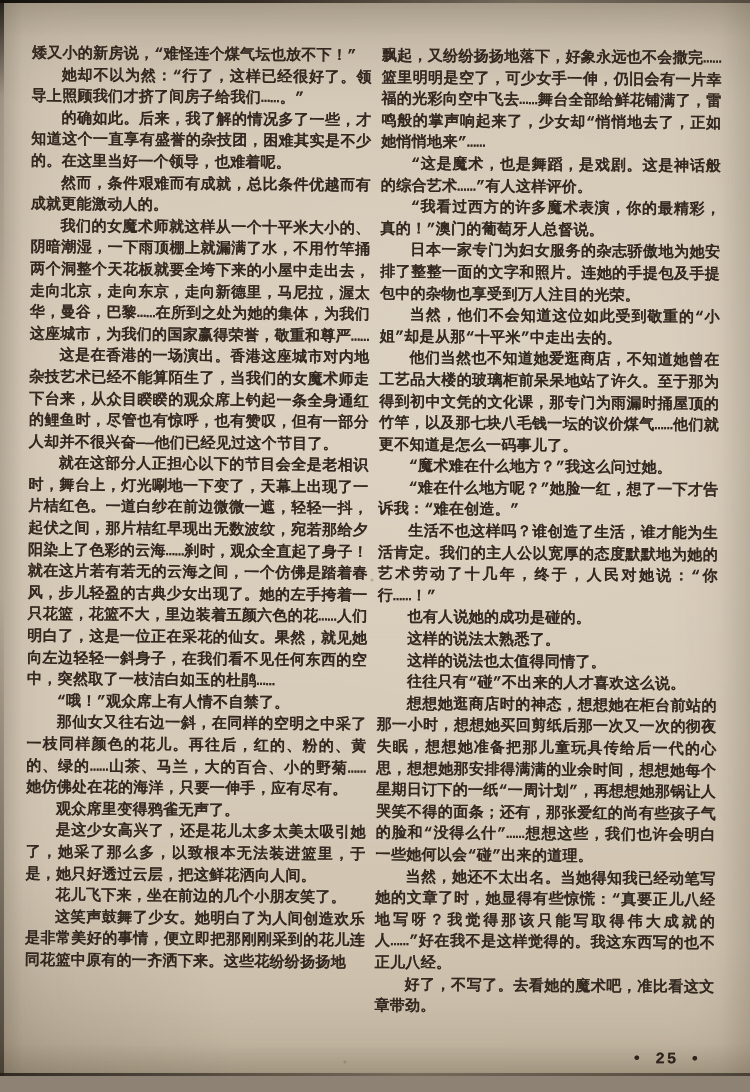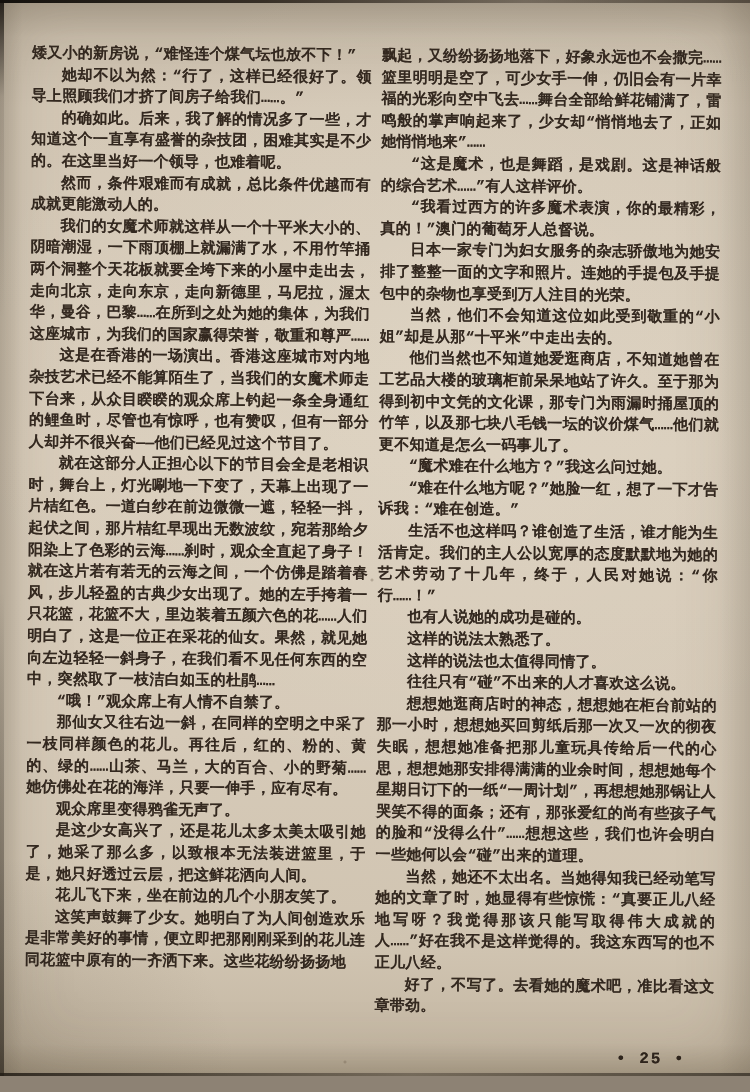--- a/index.html
+++ b/index.html
@@ -36,21 +36,21 @@
 
   p.para{
     margin:0;
     font-size:15px;line-height:21.6px;letter-spacing:.3px;
     color:#33281f;text-align:justify;font-weight:600;
     text-shadow:0 0 .5px rgba(51,40,31,.5);
   }
   p.para.indent{text-indent:2em;}
 
   .pagenum{
-    position:absolute;left:592px;top:1002px;width:80px;
+    position:absolute;left:608px;top:1002px;width:80px;
     font-size:16px;font-weight:bold;color:#2e241c;letter-spacing:2px;
     text-shadow:0 0 .5px rgba(46,36,28,.6);white-space:nowrap;
   }
 </style>
 </head>
 <body>
 
 <div class="scan">
   <div class="edge-top"></div>
   <div class="edge-left"></div>

